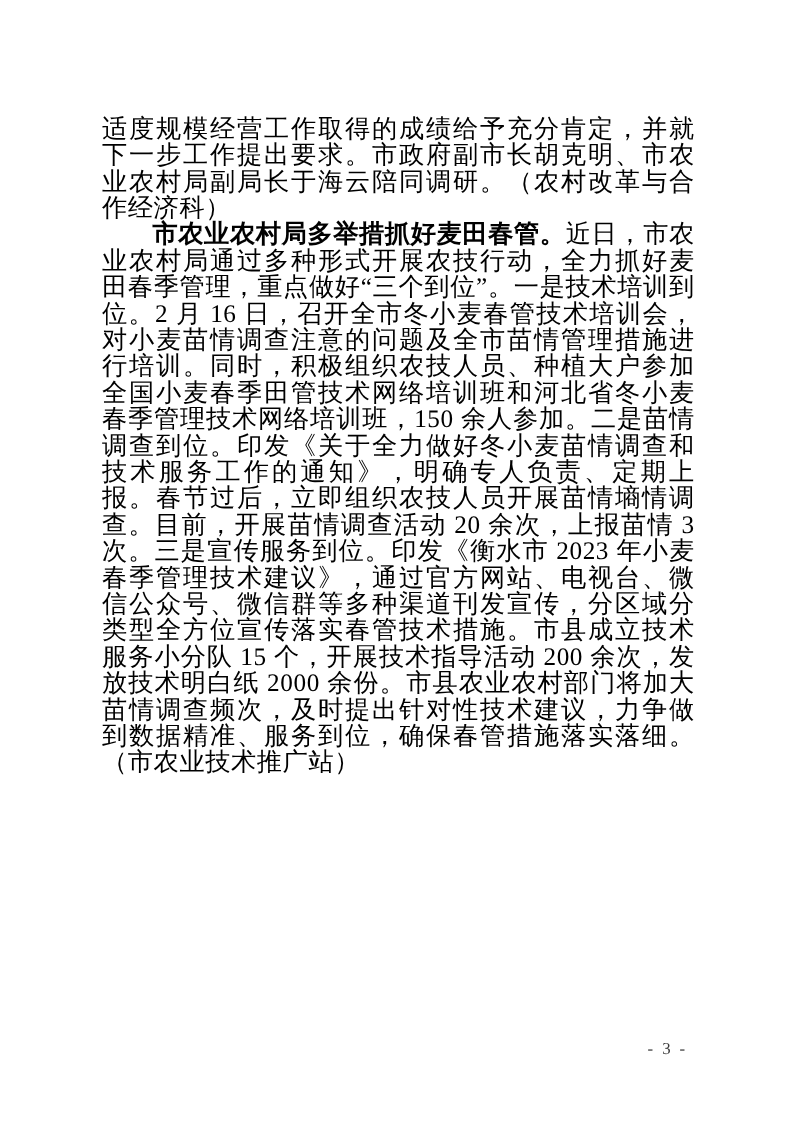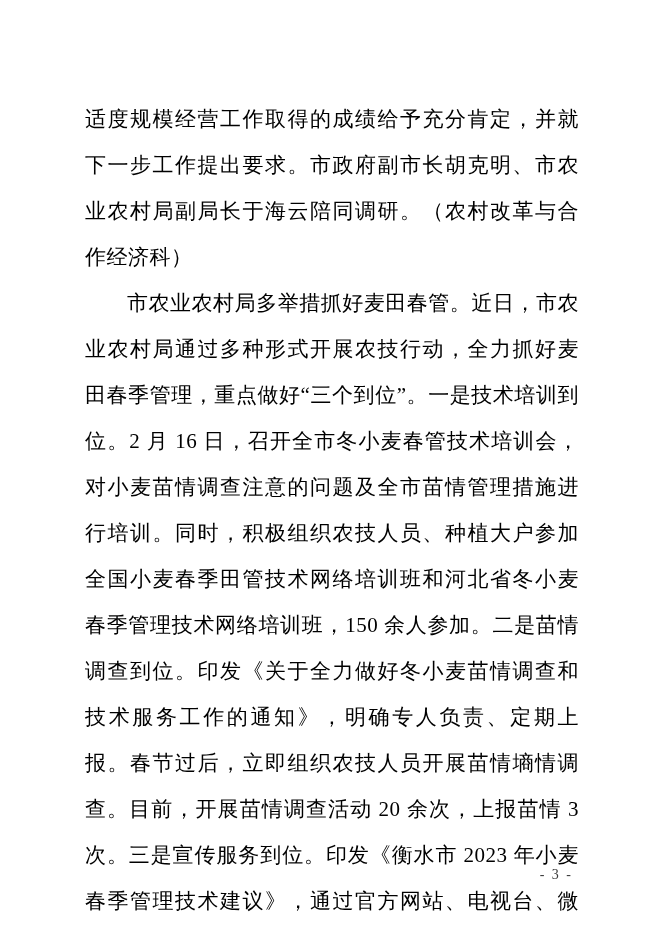--- a/index.html
+++ b/index.html
@@ -19,30 +19,30 @@
   .content {
     position: absolute;
     left: 85px;
     top: 96px;
     width: 494px;
   }
   .content p {
     margin: 0;
     padding: 0;
     font-size: 21px;
-    line-height: 46px;
+    line-height: 22px;
     text-align: justify;
     text-justify: inter-ideograph;
     letter-spacing: 0.5px;
   }
   .indent {
     text-indent: 42px;
   }
   .lead-bold {
-    font-weight: normal;
+    font-weight: bold;
   }
   .page-number {
     position: absolute;
     top: 866px;
     right: 89px;
     font-size: 14px;
     line-height: 18px;
     color: #3a3a3a;
     font-family: "Liberation Serif", "DejaVu Serif", serif;
     letter-spacing: 2px;

